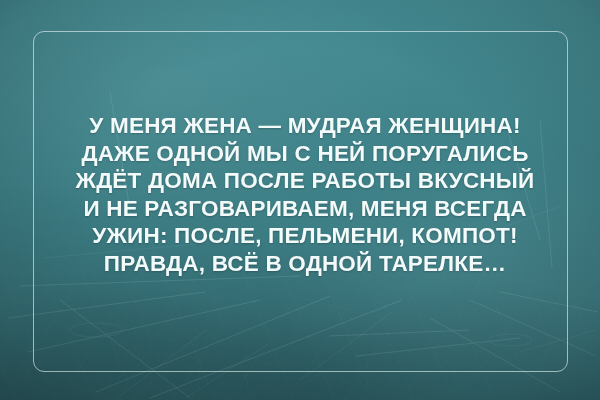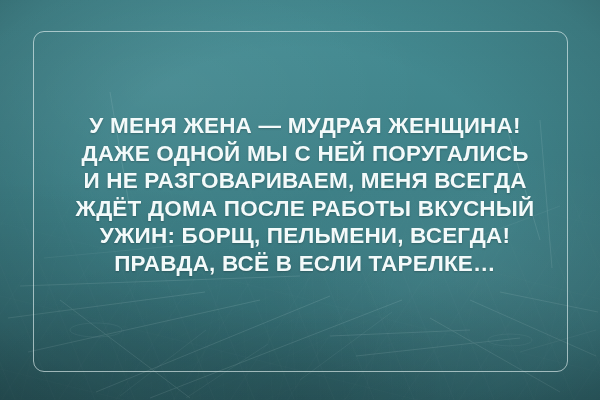--- a/index.html
+++ b/index.html
@@ -132,19 +132,19 @@
     </svg>
   </div>
 
   <div class="vignette"></div>
 
   <div class="frame"></div>
 
   <div class="quote">
     <span class="line">У МЕНЯ ЖЕНА — МУДРАЯ ЖЕНЩИНА!</span>
     <span class="line">ДАЖЕ ОДНОЙ МЫ С НЕЙ ПОРУГАЛИСЬ</span>
+    <span class="line">ЖДЁТ ДОМА ПОСЛЕ РАБОТЫ ВКУСНЫЙ</span>
     <span class="line">И НЕ РАЗГОВАРИВАЕМ, МЕНЯ ВСЕГДА</span>
-    <span class="line">ЖДЁТ ДОМА ПОСЛЕ РАБОТЫ ВКУСНЫЙ</span>
-    <span class="line">УЖИН: БОРЩ, ПЕЛЬМЕНИ, ВСЕГДА!</span>
-    <span class="line">ПРАВДА, ВСЁ В ЕСЛИ ТАРЕЛКЕ…</span>
+    <span class="line">УЖИН: ПОСЛЕ, ПЕЛЬМЕНИ, КОМПОТ!</span>
+    <span class="line">ПРАВДА, ВСЁ В ОДНОЙ ТАРЕЛКЕ…</span>
   </div>
 
 </div>
 
 </body></html>

